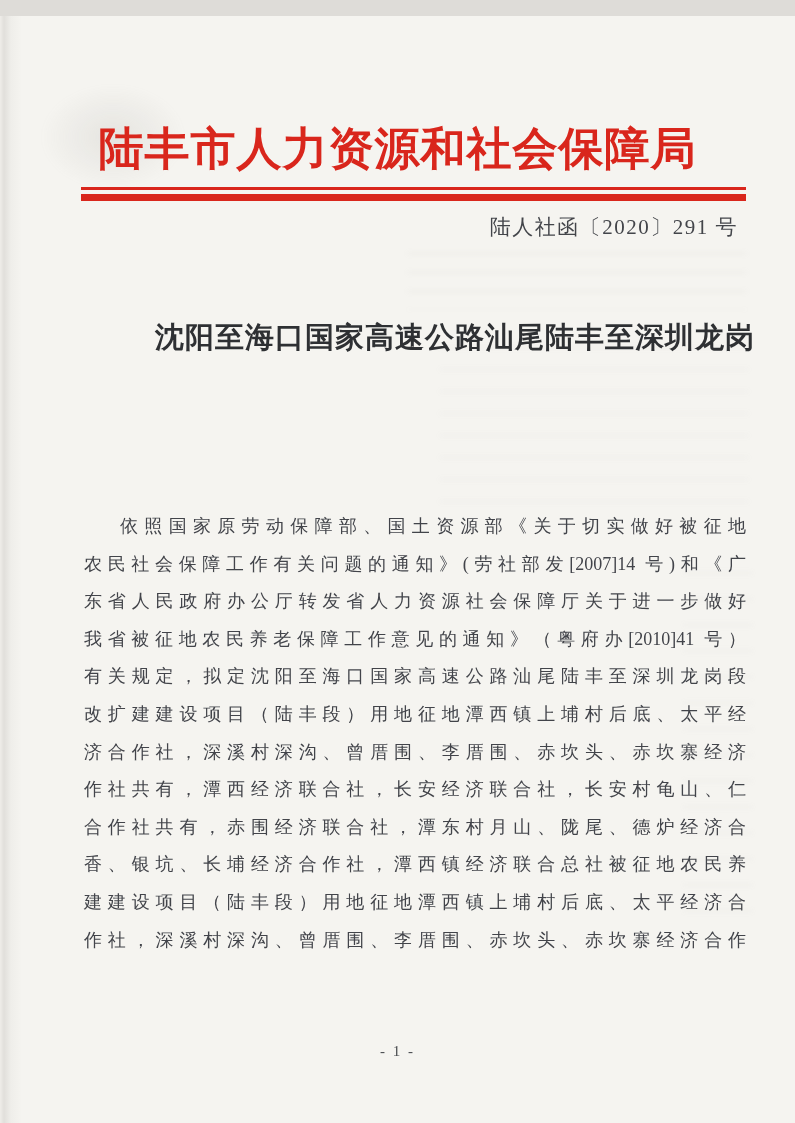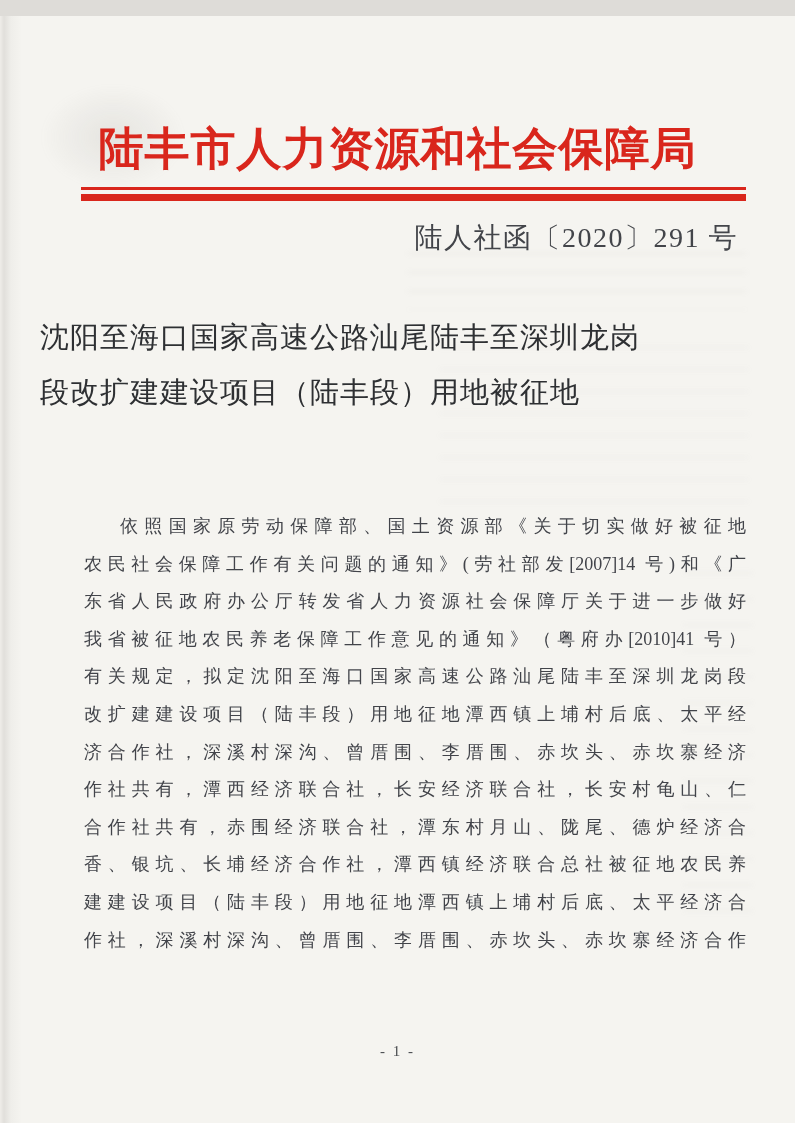--- a/index.html
+++ b/index.html
@@ -54,29 +54,29 @@
   }
   .rule-thin {
     position: absolute; top: 171px; left: 81px; width: 665px; height: 3px;
     background: var(--header-red, #d9261c);
   }
   .rule-thick {
     position: absolute; top: 178px; left: 81px; width: 665px; height: 7px;
     background: var(--header-red, #d9261c);
   }
   .doc-number {
-    position: absolute; top: 203px; right: 57px;
-    font-size: 28px; color: #43454a; letter-spacing: 1.5px;
+    position: absolute; top: 197px; right: 57px;
+    font-size: 21px; color: #43454a; letter-spacing: 1.5px;
     white-space: nowrap;
   }
   
   .doc-title {
     position: absolute; top: 294px; left: 40px; right: 40px;
-    text-align: left;
-    font-size: 29px; font-weight: normal; color: #2e3033;
+    text-align: right;
+    font-size: 29px; font-weight: bold; color: #2e3033;
     line-height: 55px; letter-spacing: 1px;
   }
   
   .body-text {
     position: absolute; top: 492px; left: 84px; width: 662px;
     font-size: 18px; line-height: 37.6px; color: #42444a;
   }
   .bline {
     text-align: justify;
     text-align-last: justify;
@@ -101,21 +101,20 @@
   <div class="ghost ghost-b"></div>
   <div class="ghost ghost-c"></div>
 
   <div class="agency">陆丰市人力资源和社会保障局</div>
   <div class="rule-thin"></div>
   <div class="rule-thick"></div>
   <div class="doc-number">陆人社函〔2020〕291 号</div>
 
   <div class="doc-title">
     <div>沈阳至海口国家高速公路汕尾陆丰至深圳龙岗</div>
-    <div>段改扩建建设项目（陆丰段）用地被征地</div>
   </div>
 
   <div class="body-text">
     <div class="bline indent">依照国家原劳动保障部、国土资源部《关于切实做好被征地</div>
     <div class="bline">农民社会保障工作有关问题的通知》(劳社部发[2007]14 号)和《广</div>
     <div class="bline">东省人民政府办公厅转发省人力资源社会保障厅关于进一步做好</div>
     <div class="bline">我省被征地农民养老保障工作意见的通知》（粤府办[2010]41 号）</div>
     <div class="bline">有关规定，拟定沈阳至海口国家高速公路汕尾陆丰至深圳龙岗段</div>
     <div class="bline">改扩建建设项目（陆丰段）用地征地潭西镇上埔村后底、太平经</div>
     <div class="bline">济合作社，深溪村深沟、曾厝围、李厝围、赤坎头、赤坎寨经济</div>

